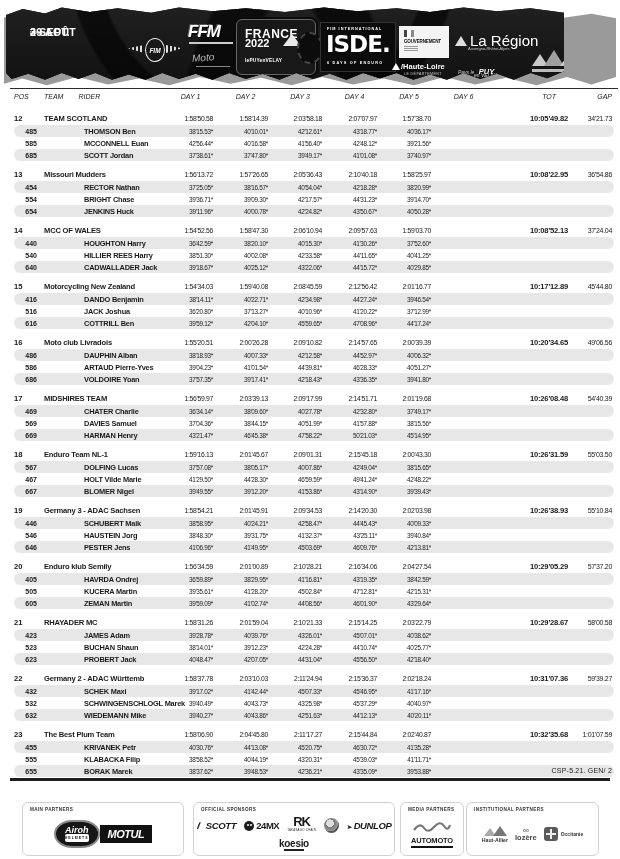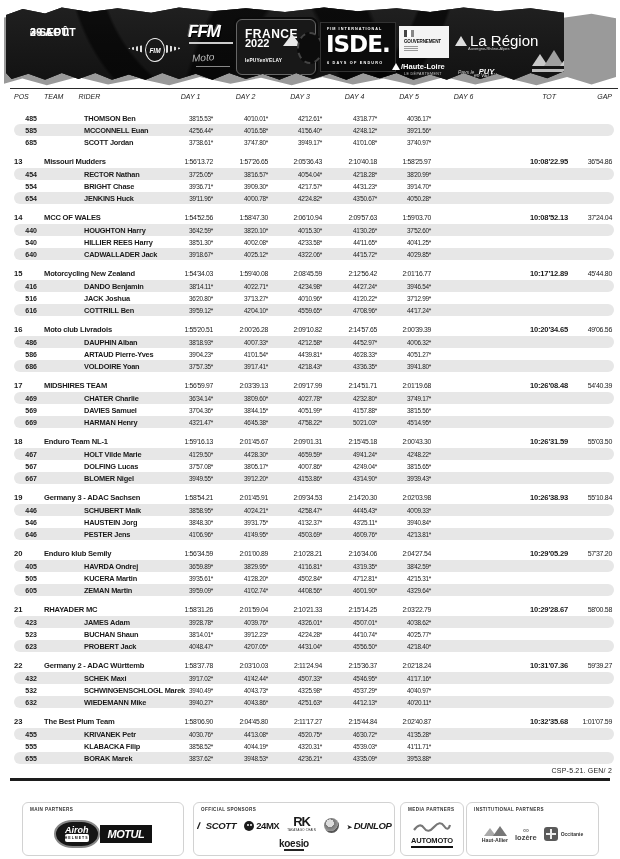--- a/index.html
+++ b/index.html
@@ -204,20 +204,32 @@
     <span class="ch day-h">DAY 3</span>
     <span class="ch day-h">DAY 4</span>
     <span class="ch day-h">DAY 5</span>
     <span class="ch day-h">DAY 6</span>
     <span class="ch tot-h">TOT</span>
     <span class="ch gap-h">GAP</span>
   </div>
 
   <div class="tablewrap" id="teams">
       <div class="team-block">
+        <div class="row team-row">
+          <span class="tpos">12</span>
+          <span class="tname">TEAM SCOTLAND</span>
+          <span class="ttime">1:58'50.58</span>
+          <span class="ttime">1:58'14.39</span>
+          <span class="ttime">2:03'58.18</span>
+          <span class="ttime">2:07'07.97</span>
+          <span class="ttime">1:57'38.70</span>
+          <span class="ttime"></span>
+          <span class="tot">10:05'49.82</span>
+          <span class="gap">34'21.73</span>
+        </div>
         <div class="row rider-row">
           <span class="rnum">485</span>
           <span class="rname">THOMSON Ben</span>
           <span class="rtime">38'15.53*</span>
           <span class="rtime">40'10.01*</span>
           <span class="rtime">42'12.61*</span>
           <span class="rtime">43'18.77*</span>
           <span class="rtime">40'36.17*</span>
           <span class="rtime"></span>
           <span class="tot"></span>
@@ -505,39 +517,39 @@
           <span class="ttime">1:59'16.13</span>
           <span class="ttime">2:01'45.67</span>
           <span class="ttime">2:09'01.31</span>
           <span class="ttime">2:15'45.18</span>
           <span class="ttime">2:00'43.30</span>
           <span class="ttime"></span>
           <span class="tot">10:26'31.59</span>
           <span class="gap">55'03.50</span>
         </div>
         <div class="row rider-row">
+          <span class="rnum">567</span>
+          <span class="rname">DOLFING Lucas</span>
+          <span class="rtime">37'57.08*</span>
+          <span class="rtime">38'05.17*</span>
+          <span class="rtime">40'07.86*</span>
+          <span class="rtime">42'49.04*</span>
+          <span class="rtime">38'15.65*</span>
+          <span class="rtime"></span>
+          <span class="tot"></span>
+          <span class="gap"></span>
+        </div>
+        <div class="row rider-row">
           <span class="rnum">467</span>
           <span class="rname">HOLT Vilde Marie</span>
           <span class="rtime">41'29.50*</span>
           <span class="rtime">44'28.30*</span>
           <span class="rtime">46'59.59*</span>
           <span class="rtime">49'41.24*</span>
           <span class="rtime">42'48.22*</span>
-          <span class="rtime"></span>
-          <span class="tot"></span>
-          <span class="gap"></span>
-        </div>
-        <div class="row rider-row">
-          <span class="rnum">567</span>
-          <span class="rname">DOLFING Lucas</span>
-          <span class="rtime">37'57.08*</span>
-          <span class="rtime">38'05.17*</span>
-          <span class="rtime">40'07.86*</span>
-          <span class="rtime">42'49.04*</span>
-          <span class="rtime">38'15.65*</span>
           <span class="rtime"></span>
           <span class="tot"></span>
           <span class="gap"></span>
         </div>
         <div class="row rider-row">
           <span class="rnum">667</span>
           <span class="rname">BLOMER Nigel</span>
           <span class="rtime">39'49.55*</span>
           <span class="rtime">39'12.20*</span>
           <span class="rtime">41'53.86*</span>

